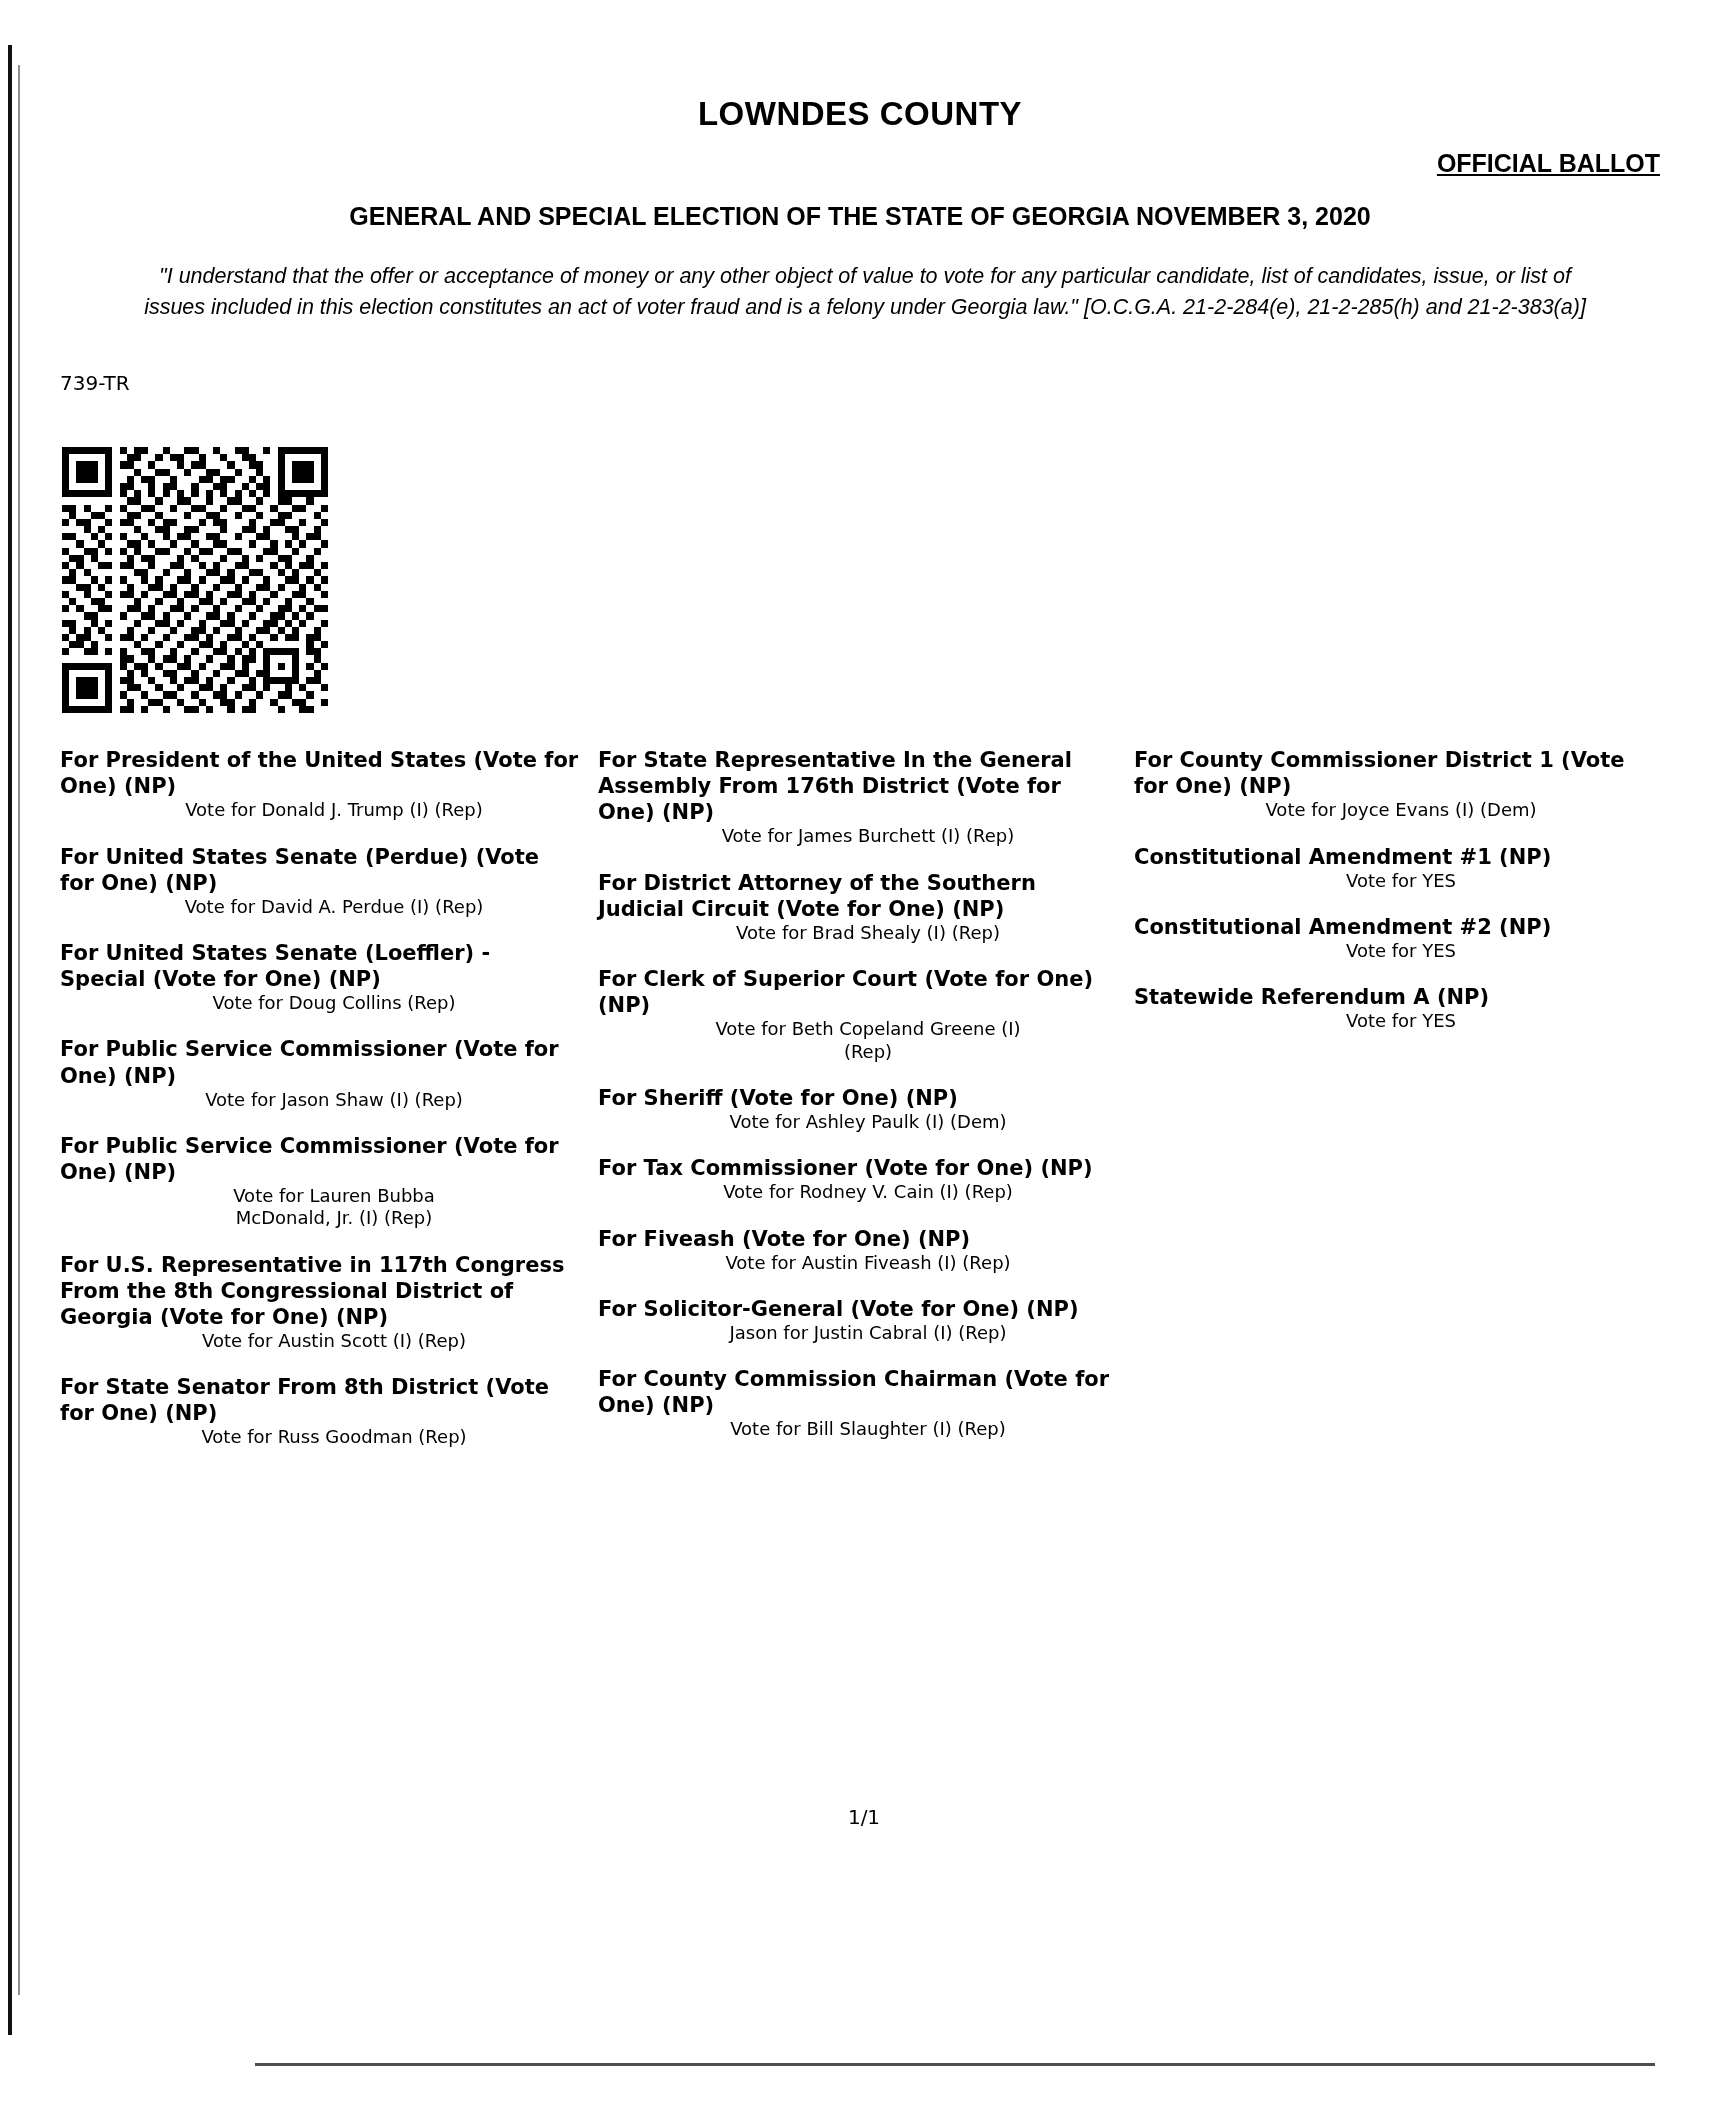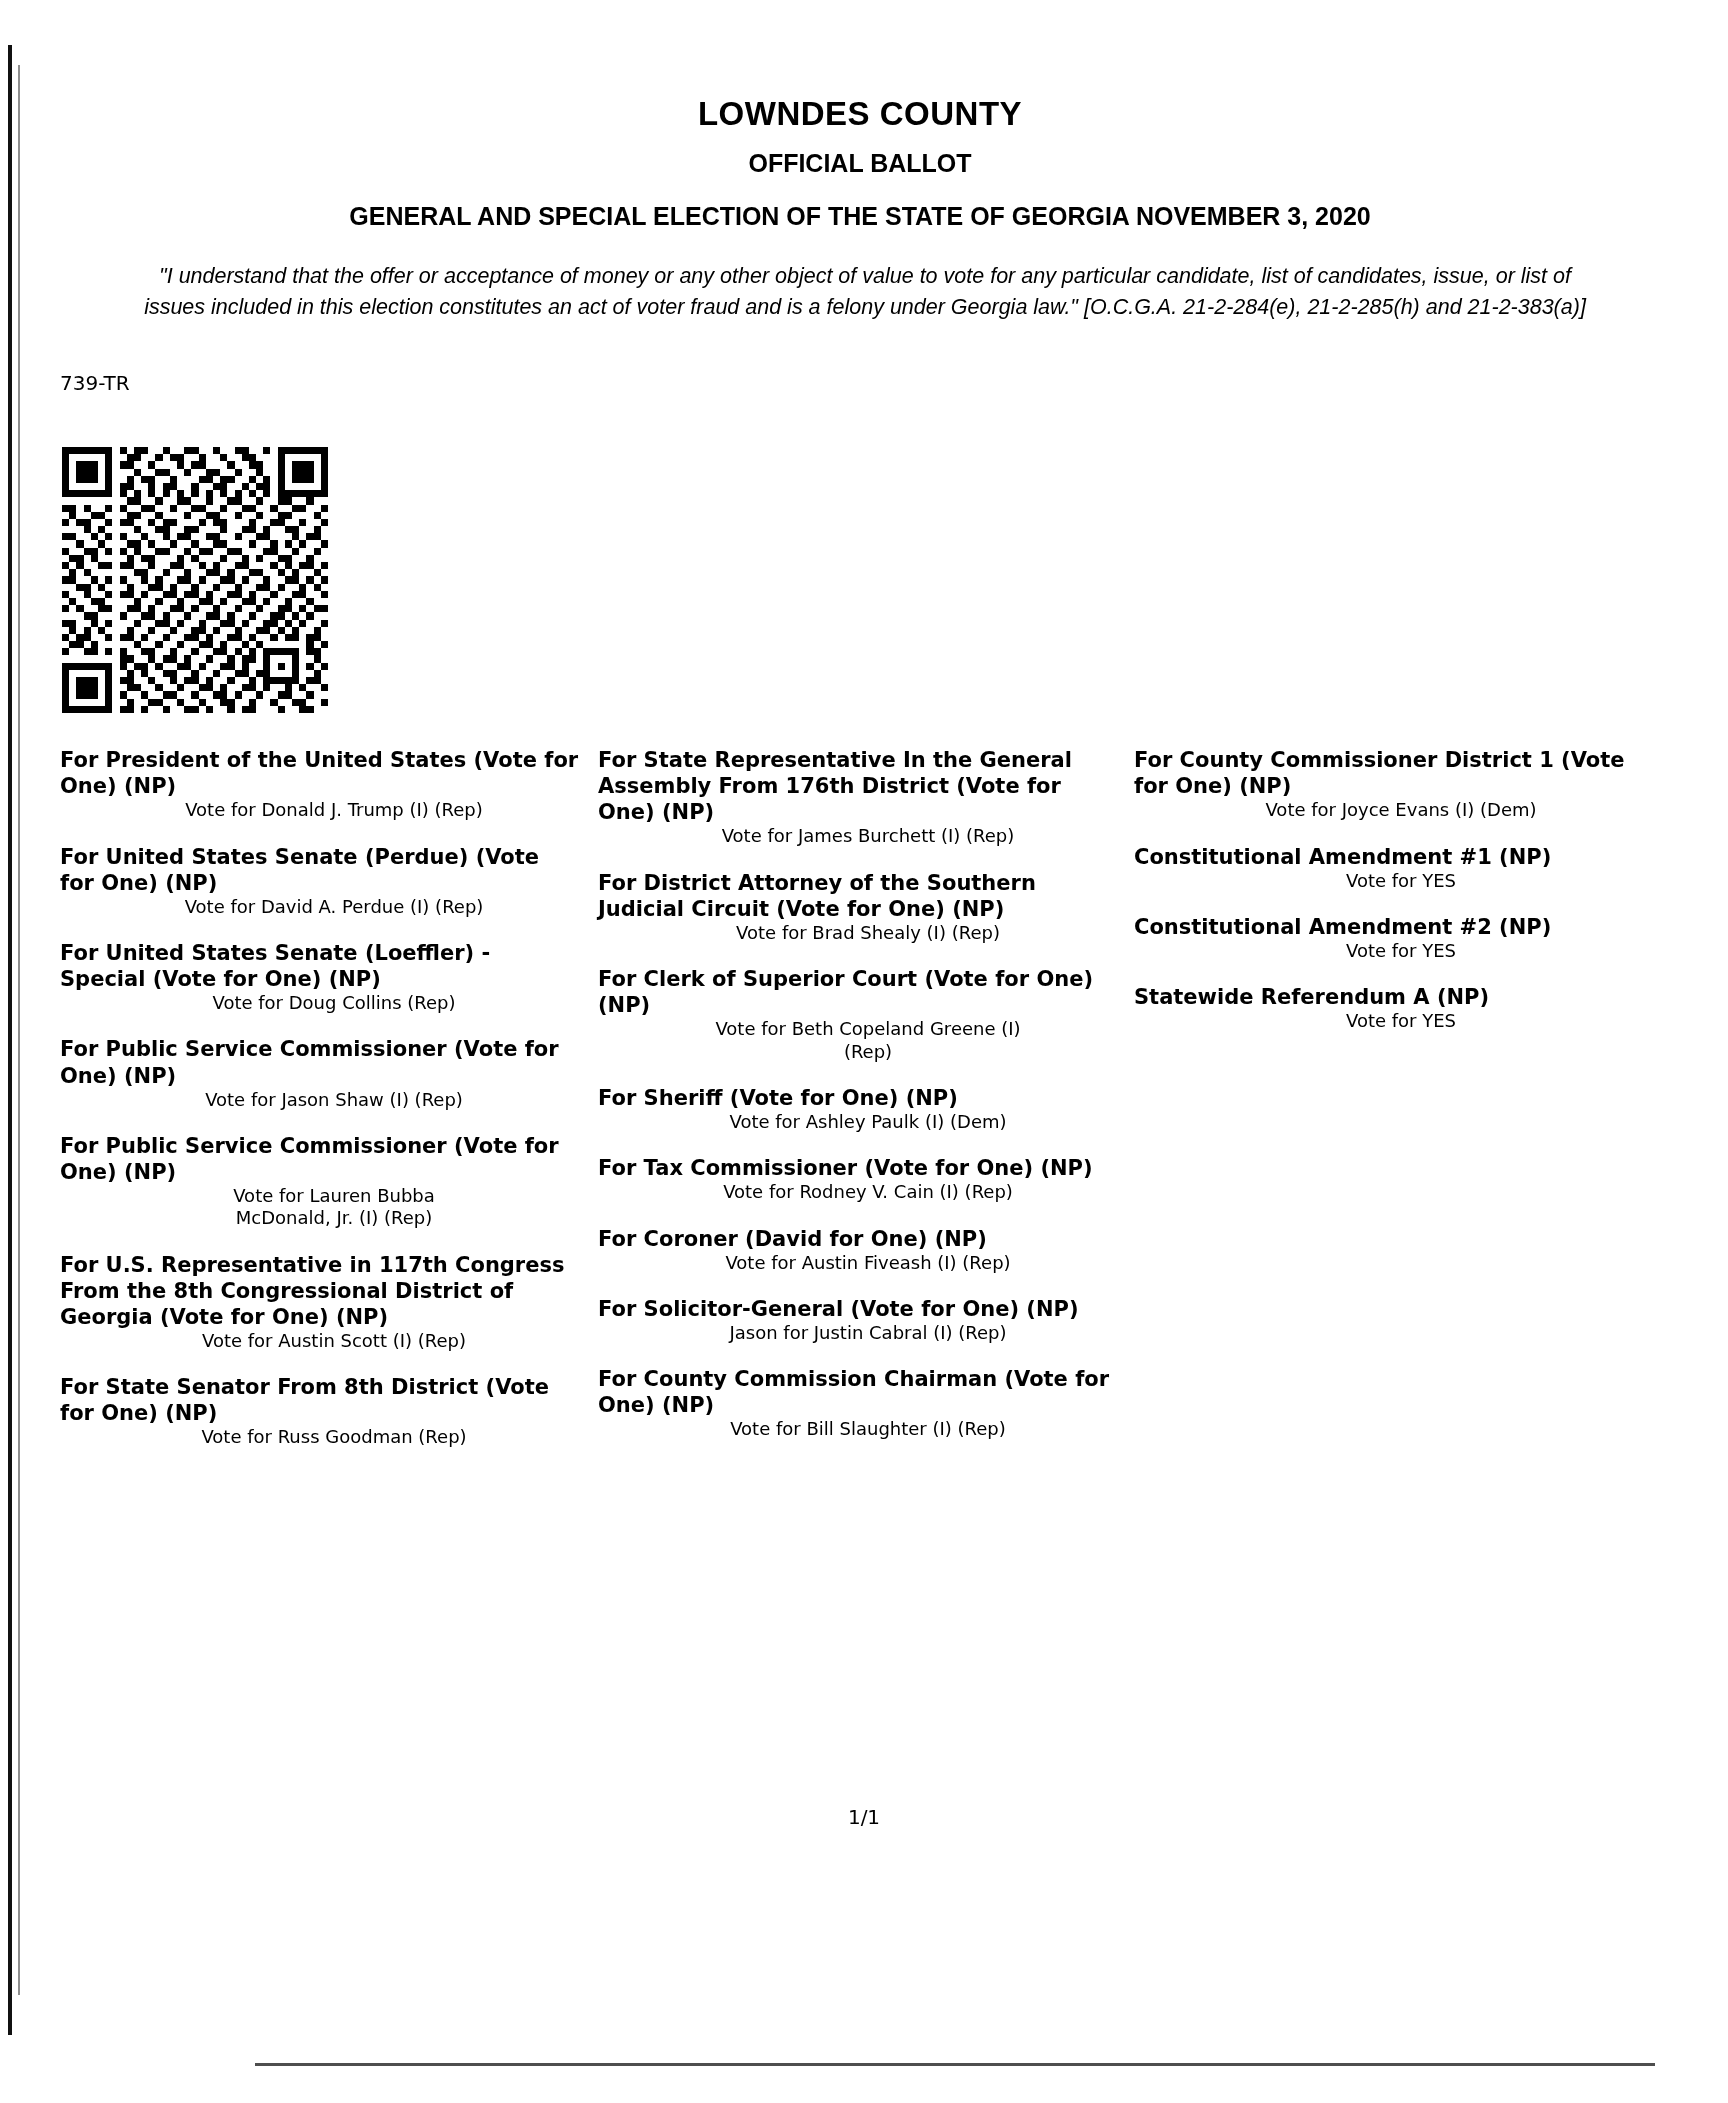--- a/index.html
+++ b/index.html
@@ -58,22 +58,23 @@
     font-weight: bold;
     font-size: 33px;
     letter-spacing: .5px;
     text-align: center;
     margin: 0 0 16px 0;
   }
   .sub1 {
     font-family: "Liberation Sans", sans-serif;
     font-weight: bold;
     font-size: 25px;
-    text-align: center;
+    text-align: right;
     margin: 0 0 22px 0;
+    text-decoration: underline;
   }
   .sub2 {
     font-family: "Liberation Sans", sans-serif;
     font-weight: bold;
     font-size: 25px;
     text-align: center;
     line-height: 1.32;
     margin: 0 0 28px 0;
   }
   .oath {
@@ -632,21 +633,21 @@
         </div>
         <div class="contest">
           <div class="contest-title">For Sheriff  (Vote for One) (NP)</div>
           <div class="choice">Vote for Ashley Paulk (I) (Dem)</div>
         </div>
         <div class="contest">
           <div class="contest-title">For Tax Commissioner  (Vote for One) (NP)</div>
           <div class="choice">Vote for Rodney V. Cain (I) (Rep)</div>
         </div>
         <div class="contest">
-          <div class="contest-title">For Coroner  (David for One) (NP)</div>
+          <div class="contest-title">For Fiveash  (Vote for One) (NP)</div>
           <div class="choice">Vote for Austin Fiveash (I) (Rep)</div>
         </div>
         <div class="contest">
           <div class="contest-title">For Solicitor-General  (Vote for One) (NP)</div>
           <div class="choice">Jason for Justin Cabral (I) (Rep)</div>
         </div>
         <div class="contest">
           <div class="contest-title">For County Commission Chairman  (Vote for One) (NP)</div>
           <div class="choice">Vote for Bill Slaughter (I) (Rep)</div>
         </div>

